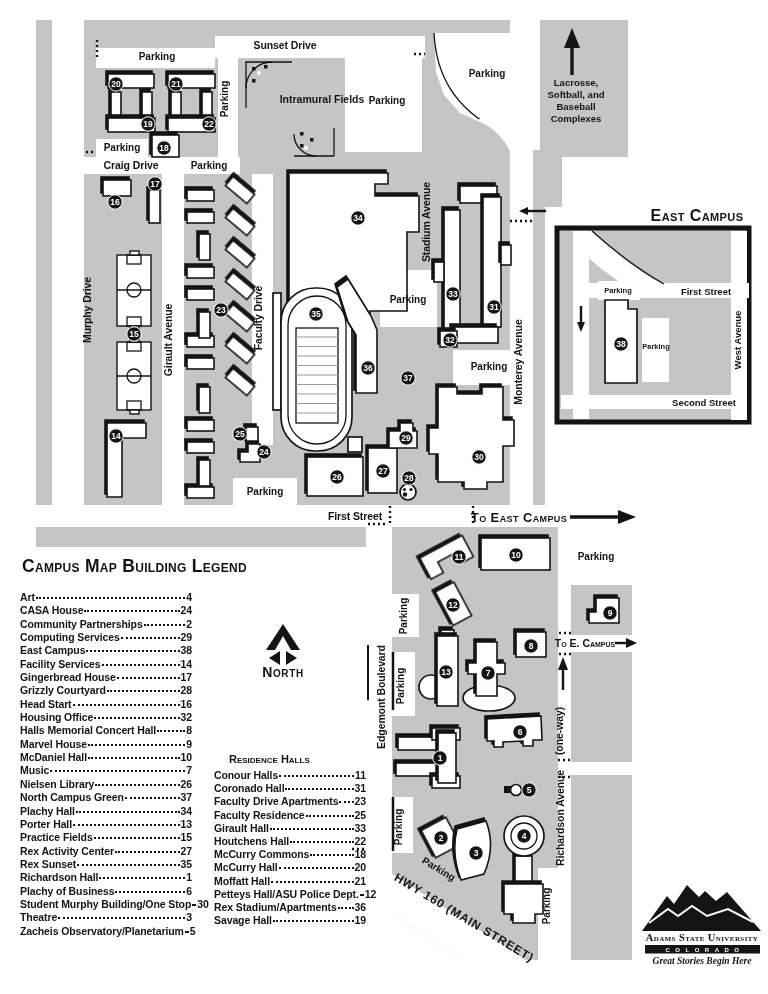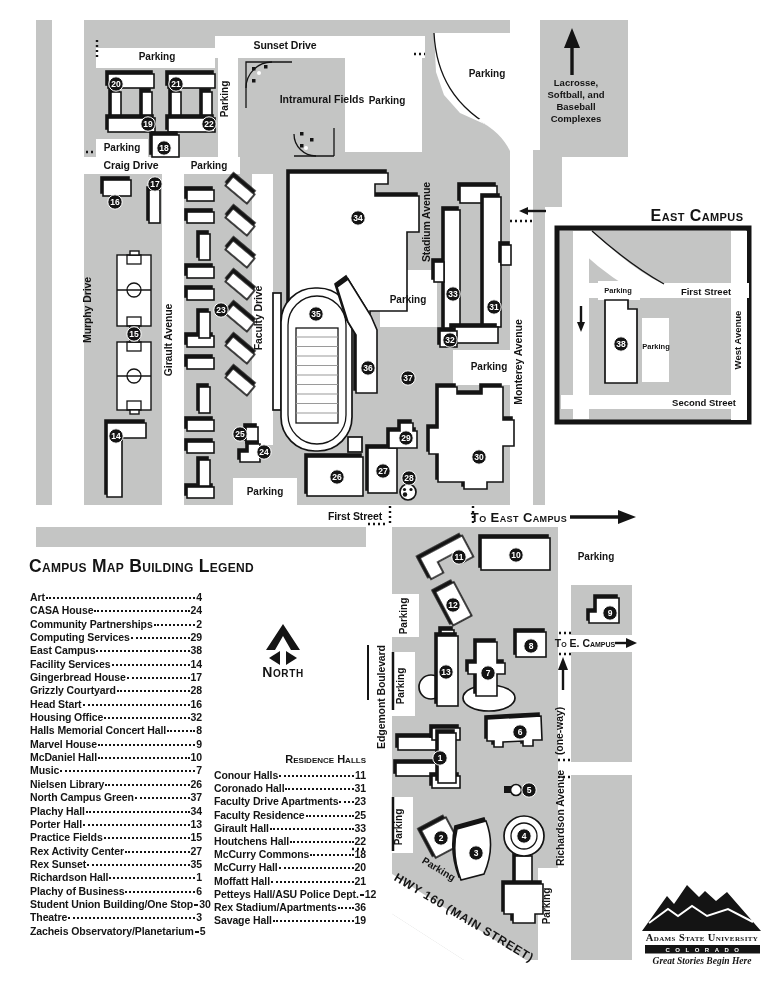--- a/index.html
+++ b/index.html
@@ -28,24 +28,24 @@
   .hwy{font-size:12px;font-weight:800;letter-spacing:.8px;}
   .caps-lg{font-size:13px;font-weight:800;font-variant:small-caps;letter-spacing:.4px;}
   .caps-sm{font-size:10.5px;font-weight:800;font-variant:small-caps;}
   .title-ec{font-size:16px;font-weight:800;font-variant:small-caps;letter-spacing:.4px;}
   .north-t{font-size:14px;font-weight:800;font-variant:small-caps;letter-spacing:.6px;}
   .logo-u{font-family:"Liberation Serif",serif;font-size:10.5px;font-weight:bold;font-variant:small-caps;letter-spacing:.4px;}
   .logo-c{font-size:6px;font-weight:bold;fill:#fff;letter-spacing:5.5px;}
   .logo-t{font-family:"Liberation Serif",serif;font-size:9.5px;font-style:italic;font-weight:bold;}
   
   #legend{position:absolute;left:18px;top:556px;width:356px;}
-  #legend h1{margin:0 0 13px 11px;font-size:17.5px;font-weight:800;font-variant:small-caps;letter-spacing:.3px;}
-  #legend-main{position:absolute;left:12px;top:35px;width:172px;}
+  #legend h1{margin:0 0 13px 4px;font-size:17.5px;font-weight:800;font-variant:small-caps;letter-spacing:.3px;}
+  #legend-main{position:absolute;left:2px;top:35px;width:172px;}
   #legend-res{position:absolute;left:196px;top:197px;width:152px;}
-  #legend-res h2{margin:0 0 4px 6px;font-size:11px;font-weight:800;font-variant:small-caps;text-align:right;}
+  #legend-res h2{margin:0 0 4px 15px;font-size:11px;font-weight:800;font-variant:small-caps;}
   .lrow{display:flex;align-items:baseline;font-size:10.5px;font-weight:bold;line-height:13.35px;letter-spacing:-.1px;}
   #legend-res .lrow{line-height:13.2px;}
   .lname{white-space:nowrap;}
   .ldots{flex:1;min-width:4px;border-bottom:2px dotted #141414;margin:0 1px;transform:translateY(-2px);}
 </style>
 </head>
 <body>
 
 <div id="page">
 <svg width="768" height="994" viewBox="0 0 768 994">
@@ -640,21 +640,21 @@
           <span class="lname">Richardson Hall</span>
           <span class="ldots"></span>
           <span class="lnum">1</span>
         </div>
         <div class="lrow">
           <span class="lname">Plachy of Business</span>
           <span class="ldots"></span>
           <span class="lnum">6</span>
         </div>
         <div class="lrow">
-          <span class="lname">Student Union Building/One Stop</span>
+          <span class="lname">Student Murphy Building/One Stop</span>
           <span class="ldots"></span>
           <span class="lnum">30</span>
         </div>
         <div class="lrow">
           <span class="lname">Theatre</span>
           <span class="ldots"></span>
           <span class="lnum">3</span>
         </div>
         <div class="lrow">
           <span class="lname">Zacheis Observatory/Planetarium</span>

